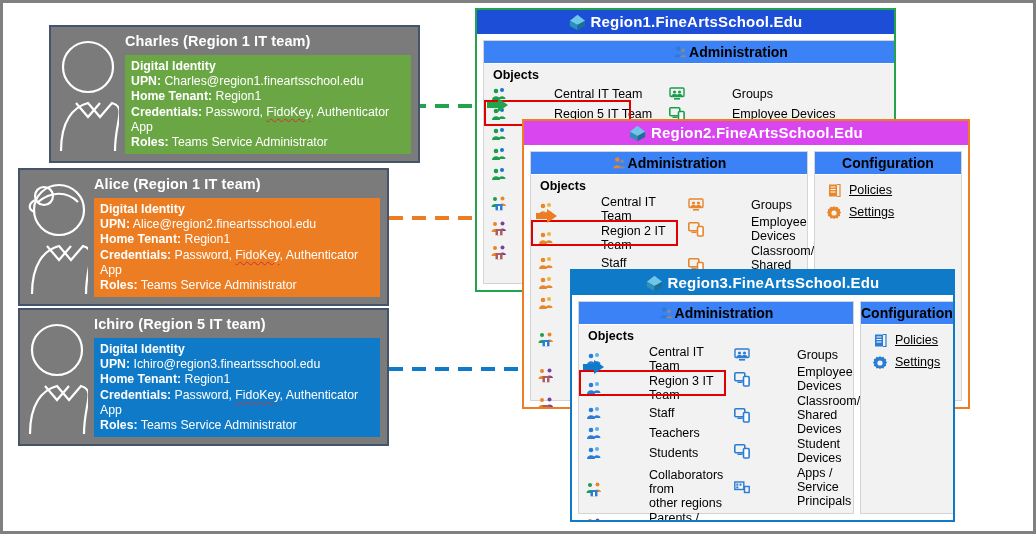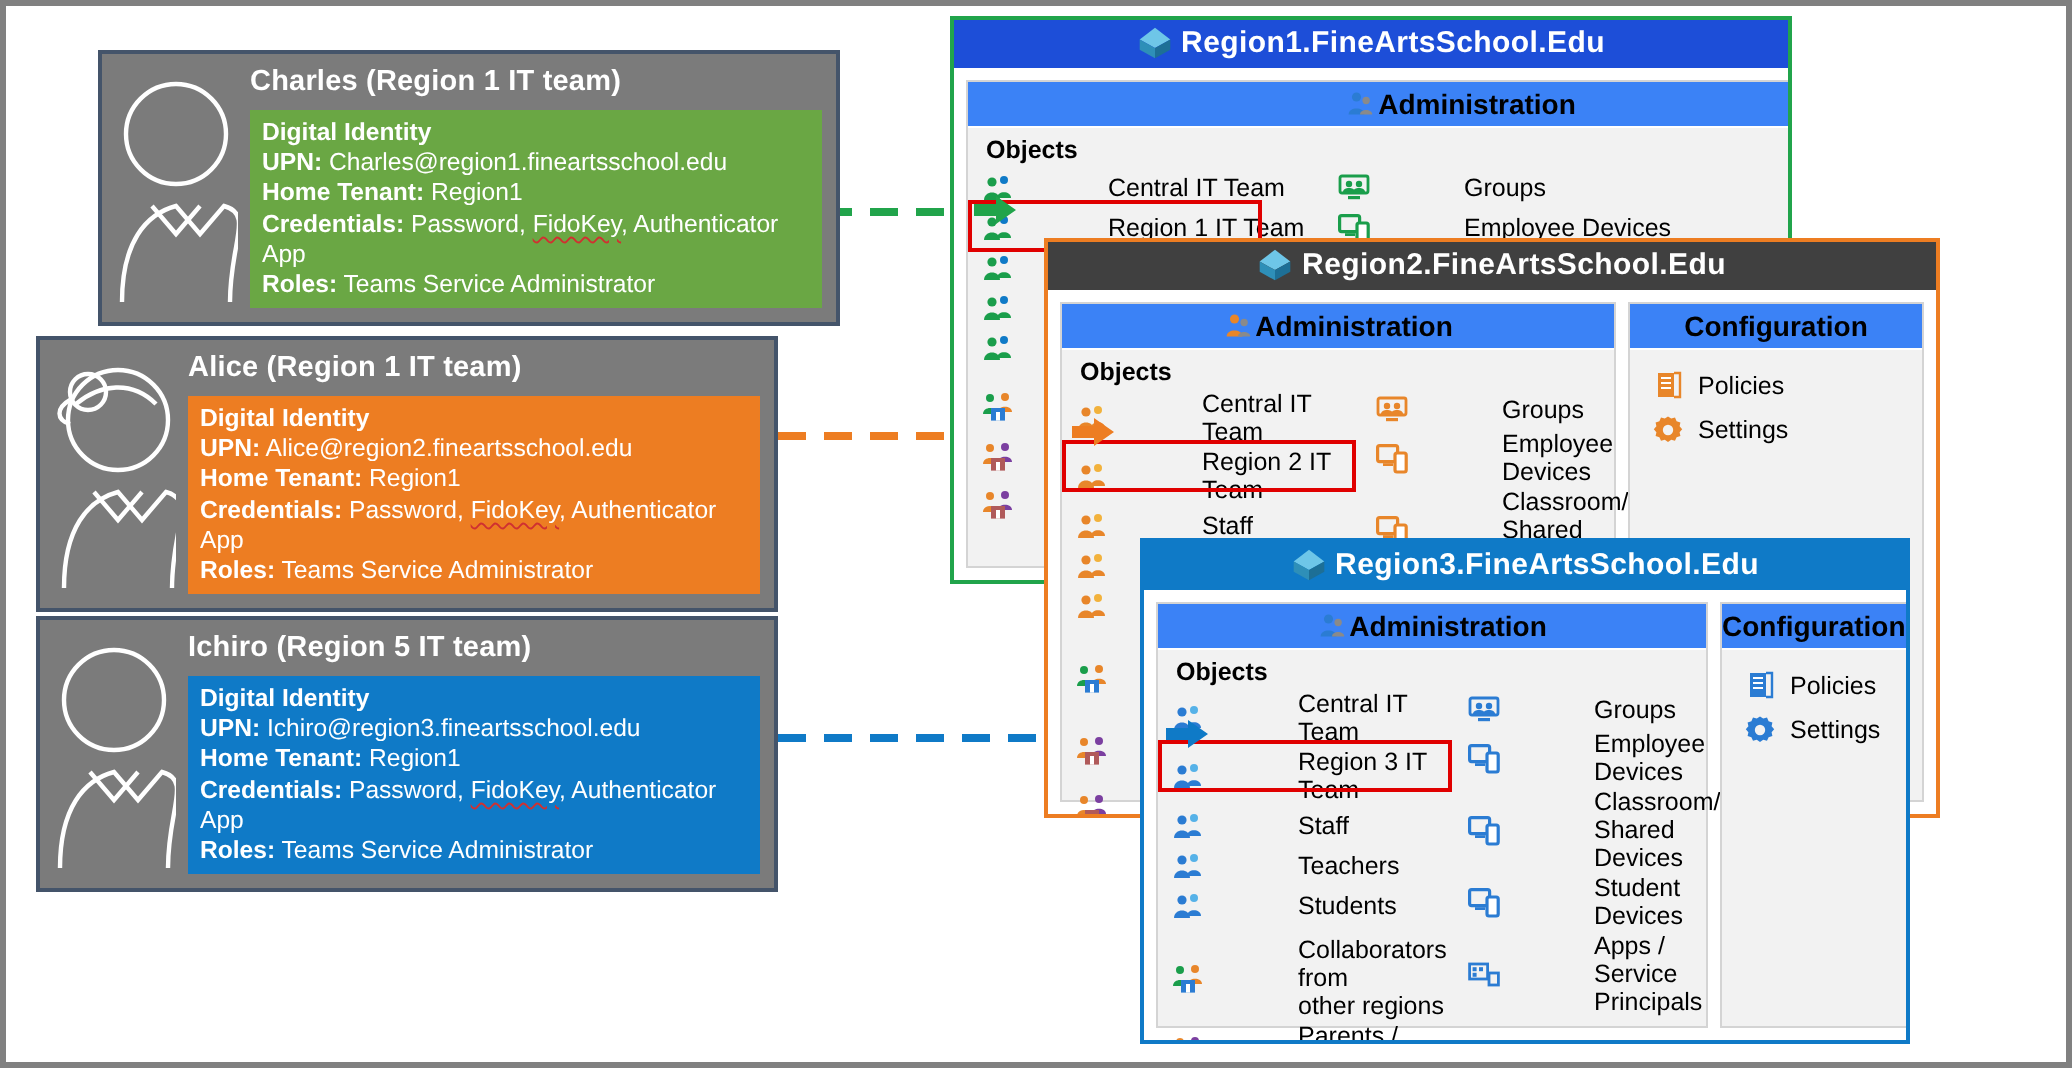--- a/index.html
+++ b/index.html
@@ -105,23 +105,24 @@
   .item.gap{margin-top:6px;}
   .highlight{
     outline:2px solid #e00000;
     padding:0 6px 0 2px;
     margin-left:-2px;
     background:transparent;
     width:143px;
     box-sizing:border-box;
   }
   .cfgitem{
-    display:flex;align-items:center;gap:7px;
+    display:flex;gap:7px;
     font-size:12.5px;color:#000;min-height:20px;margin-bottom:2px;
     padding-left:4px;
+    text-decoration:underline;
   }
   .cfgitem .ico{flex:0 0 16px;width:16px;height:16px;}
 
   
   .arrow{position:absolute;}
 </style>
 </head>
 <body>
 
 <div id="canvas">
@@ -248,21 +249,21 @@
                   </svg>
                 <span class="lbl">Central IT Team</span>
               </div>
               <div class="item">
                 <svg class="ico" viewBox="0 0 16 16">
                     <circle cx="5" cy="5" r="2.3" fill="#1a9e4b"></circle>
                     <path d="M1 14 C1 9 9 9 9 14 Z" fill="#1a9e4b"></path>
                     <circle cx="11" cy="4" r="2" fill="#0f7ac7"></circle>
                     <path d="M7.5 13 C7.5 9.2 14.5 9.2 14.5 13 Z" fill="#1a9e4b"></path>
                   </svg>
-                <span class="lbl">Region 1 IT Team</span>
+                <span class="lbl">Region 5 IT Team</span>
                 <span class="highlight" style="position:absolute;left:-3px;top:-2px;height:22px;"></span>
               </div>
               <div class="item">
                 <svg class="ico" viewBox="0 0 16 16">
                     <circle cx="5" cy="5" r="2.3" fill="#1a9e4b"></circle>
                     <path d="M1 14 C1 9 9 9 9 14 Z" fill="#1a9e4b"></path>
                     <circle cx="11" cy="4" r="2" fill="#0f7ac7"></circle>
                     <path d="M7.5 13 C7.5 9.2 14.5 9.2 14.5 13 Z" fill="#1a9e4b"></path>
                   </svg>
                 <span class="lbl">Staff</span>
@@ -370,21 +371,21 @@
               </div>
             </div>
           </div>
         </div>
       </div>
 
     </div>
   </div>
 
   <div class="panel" style="left:519px;top:116px;width:448px;height:290px;border:2px solid #ed7d22;">
-    <div class="titlebar" style="background:#404040;">
+    <div class="titlebar" style="background:#d946ef;">
       <svg class="cube" viewBox="0 0 20 20">
         <polygon points="10,1 19,8 10,13 1,8" fill="#6ec6e8"></polygon>
         <polygon points="1,8 10,13 10,19 1,14" fill="#2e8fb8"></polygon>
         <polygon points="19,8 10,13 10,19 19,14" fill="#1d6f96"></polygon>
       </svg><span class="tlabel">Region2.FineArtsSchool.Edu</span>
     </div>
     <div class="body">
       <div class="col admin" style="flex:0 0 278px;">
         <div class="colhead">
           <svg class="adicon" viewBox="0 0 16 16">

